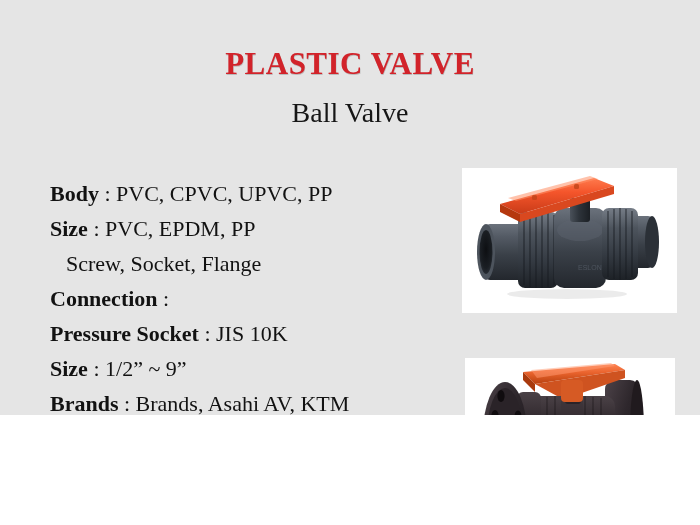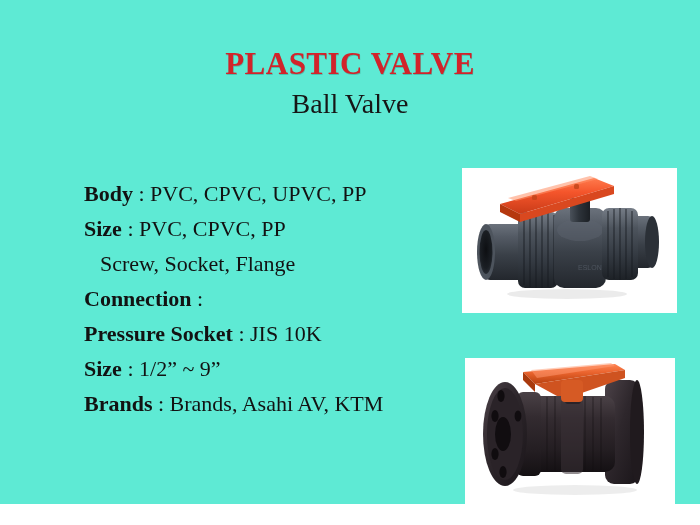--- a/index.html
+++ b/index.html
@@ -3,22 +3,22 @@
 <meta charset="utf-8">
 <style>
   html, body {
     margin: 0;
     padding: 0;
     background: #ffffff;
   }
   #page {
     position: relative;
     width: 700px;
-    height: 504px;
-    background: #5eead4;
+    height: 415px;
+    background: #e5e5e5;
     overflow: hidden;
     font-family: "Liberation Serif", "DejaVu Serif", serif;
   }
 
   
   .title-block {
     position: absolute;
     left: 0;
     top: 48px;
     width: 700px;
@@ -30,31 +30,30 @@
     font-size: 31px;
     letter-spacing: 0.5px;
     color: #d2232a;
     line-height: 1.05;
     text-shadow: 0.5px 0.5px 0 rgba(0,0,0,0.18);
   }
   .title-sub {
     font-family: "Liberation Serif", "DejaVu Serif", serif;
     font-size: 28px;
     color: #161616;
-    margin-top: 8px;
+    margin-top: 17px;
     line-height: 1.05;
   }
 
   
   .specs {
     position: absolute;
     left: 50px;
     top: 176px;
     width: 400px;
-    margin-left: 34px;
   }
   .spec-line {
     font-size: 22px;
     color: #121212;
     line-height: 35px;
     white-space: nowrap;
   }
   .spec-label {
     font-weight: bold;
   }
@@ -101,21 +100,21 @@
     <div class="title-sub">Ball Valve</div>
   </div>
 
   <div class="specs">
 
     <div class="spec-line">
       <span class="spec-label">Body</span><span class="spec-sep"> : </span><span class="spec-value">PVC, CPVC, UPVC, PP</span>
     </div>
 
     <div class="spec-line">
-      <span class="spec-label">Size</span><span class="spec-sep"> : </span><span class="spec-value">PVC, CPVC, PP</span>
+      <span class="spec-label">Size</span><span class="spec-sep"> : </span><span class="spec-value">PVC, EPDM, PP</span>
     </div>
 
 
     <div class="spec-line indented">
       <span class="spec-value">Screw, Socket, Flange</span>
     </div>
 
     <div class="spec-line">
       <span class="spec-label">Connection</span><span class="spec-sep"> :</span><span class="spec-value"></span>
     </div>

